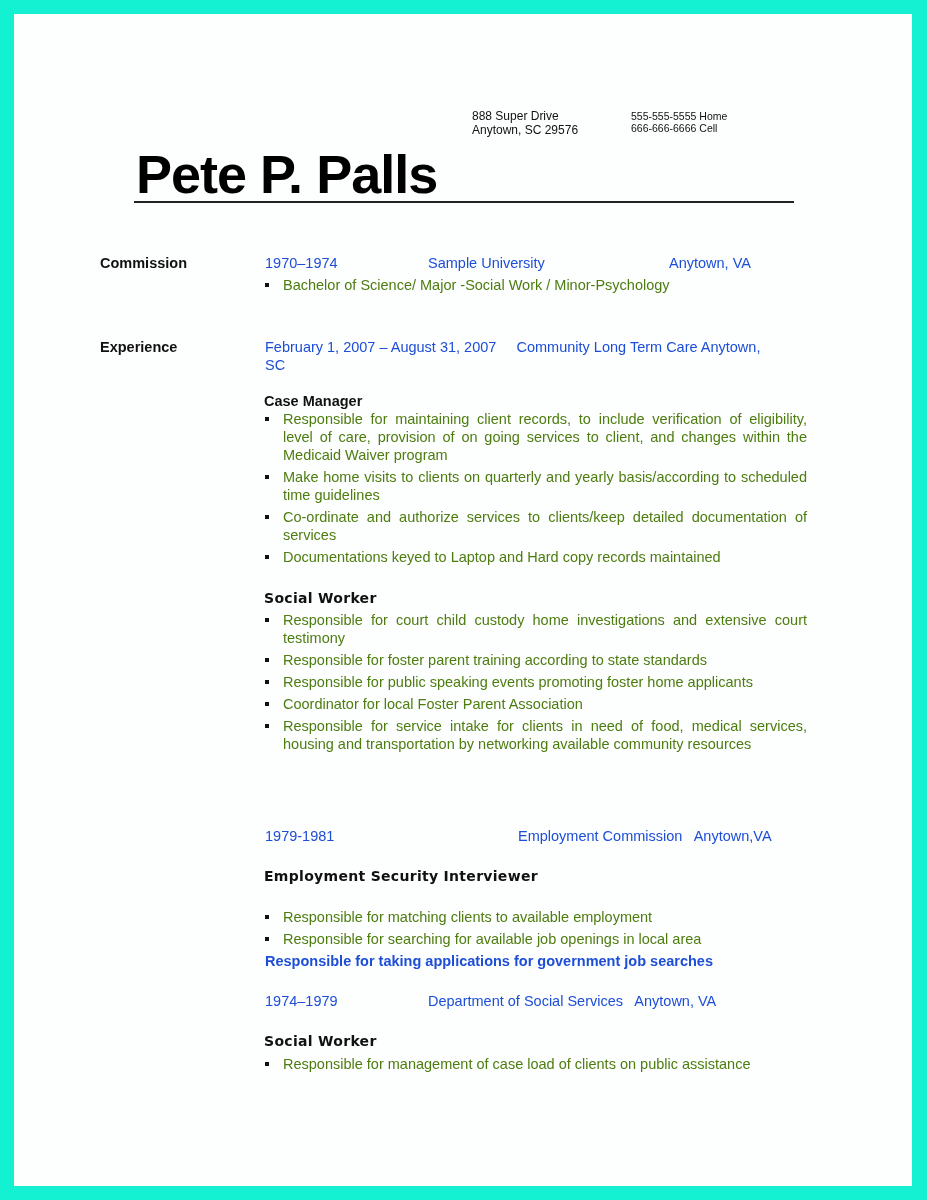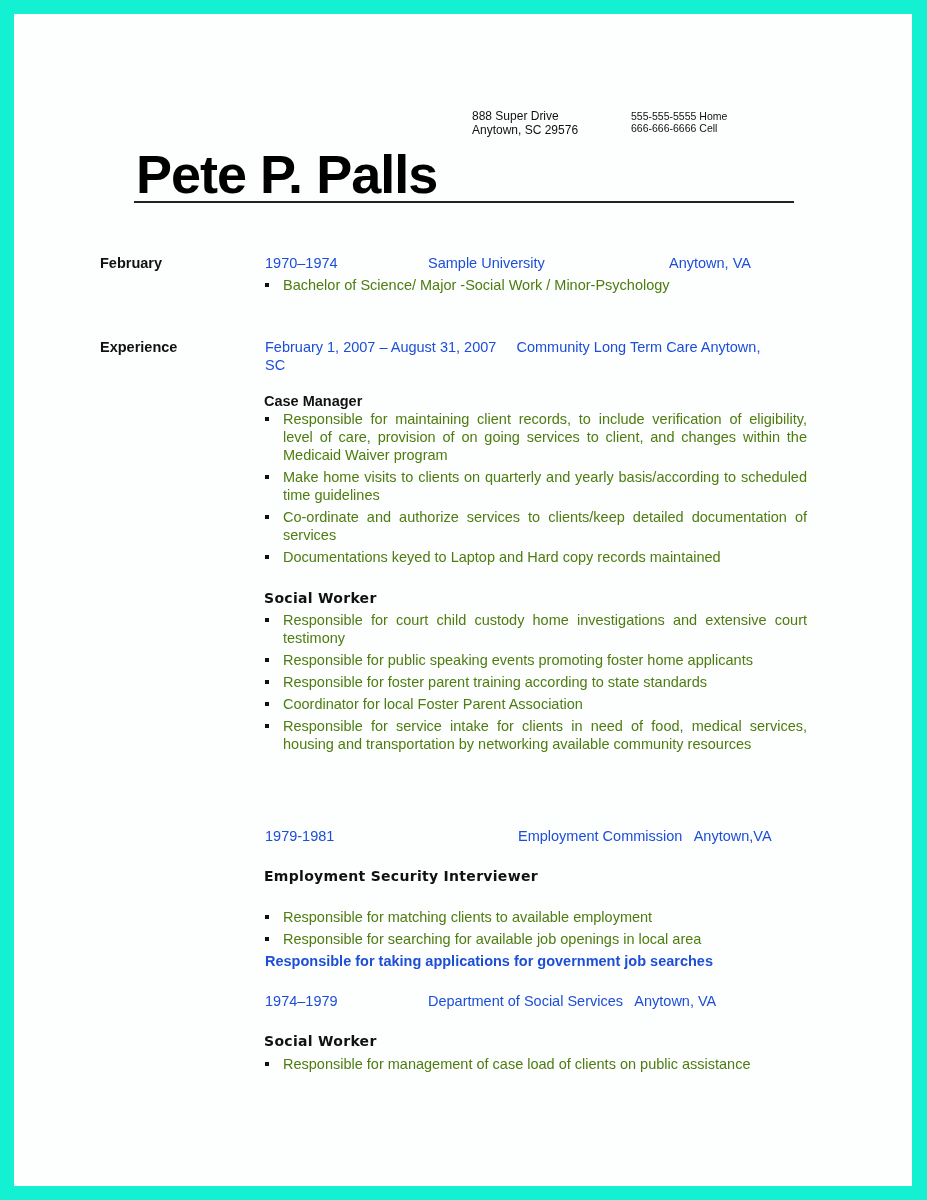--- a/index.html
+++ b/index.html
@@ -50,21 +50,21 @@
     <div>Anytown, SC 29576</div>
   </div>
   <div class="abs contact phones" style="left:617px; top:96px;">
     <div>555-555-5555  Home</div>
     <div>666-666-6666 Cell</div>
   </div>
 
   <div class="abs name" style="left:122px; top:129px;">Pete P. Palls</div>
   <div class="rule" style="left:120px; top:187px; width:660px;"></div>
 
-  <div class="abs section-label" style="left:86px; top:241px;">February</div>
+  <div class="abs section-label" style="left:86px; top:241px;">Commission</div>
   <div class="abs txt" style="left:251px; top:240px;">1970–1974</div>
   <div class="abs txt" style="left:414px; top:240px;">Sample University</div>
   <div class="abs txt" style="left:655px; top:240px;">Anytown, VA</div>
   <ul class="bullets" style="left:250px; top:262px; width:560px;">
     <li>Bachelor of Science/  Major -Social Work / Minor-Psychology</li>
   </ul>
 
   <div class="abs section-label" style="left:86px; top:325px;">Experience</div>
   <div class="abs txt" style="left:251px; top:324px; white-space:pre;">February 1, 2007 – August 31, 2007     Community Long Term Care Anytown,</div>
   <div class="abs txt" style="left:251px; top:342px;">SC</div>
@@ -73,22 +73,22 @@
   <ul class="bullets" style="left:250px; top:396px; width:543px;">
     <li>Responsible for maintaining client records, to include verification of eligibility, level of care, provision of on going services to client, and changes within the Medicaid Waiver program</li>
     <li>Make home visits to clients on quarterly and yearly basis/according to scheduled time guidelines</li>
     <li>Co-ordinate and authorize services to clients/keep detailed documentation of services</li>
     <li>Documentations keyed to Laptop and Hard copy records maintained</li>
   </ul>
 
   <div class="abs job-title wide" style="left:250px; top:576px;">Social Worker</div>
   <ul class="bullets" style="left:250px; top:597px; width:543px;">
     <li>Responsible for court child custody home investigations and extensive court testimony</li>
+    <li>Responsible for foster parent training according to state standards</li>
     <li>Responsible for public speaking events promoting foster home applicants</li>
-    <li>Responsible for foster parent training according to state standards</li>
     <li>Coordinator for local Foster Parent Association</li>
     <li>Responsible for service intake for clients in need of food, medical services, housing and transportation by networking available community resources</li>
   </ul>
 
   <div class="abs txt" style="left:251px; top:813px;">1979-1981</div>
   <div class="abs txt" style="left:504px; top:813px; white-space:pre;">Employment Commission   Anytown,VA</div>
   <div class="abs job-title wide" style="left:250px; top:854px;">Employment Security Interviewer</div>
   <ul class="bullets" style="left:250px; top:894px; width:560px;">
     <li>Responsible for matching clients to available employment</li>
     <li>Responsible for searching for available job openings in local area</li>

